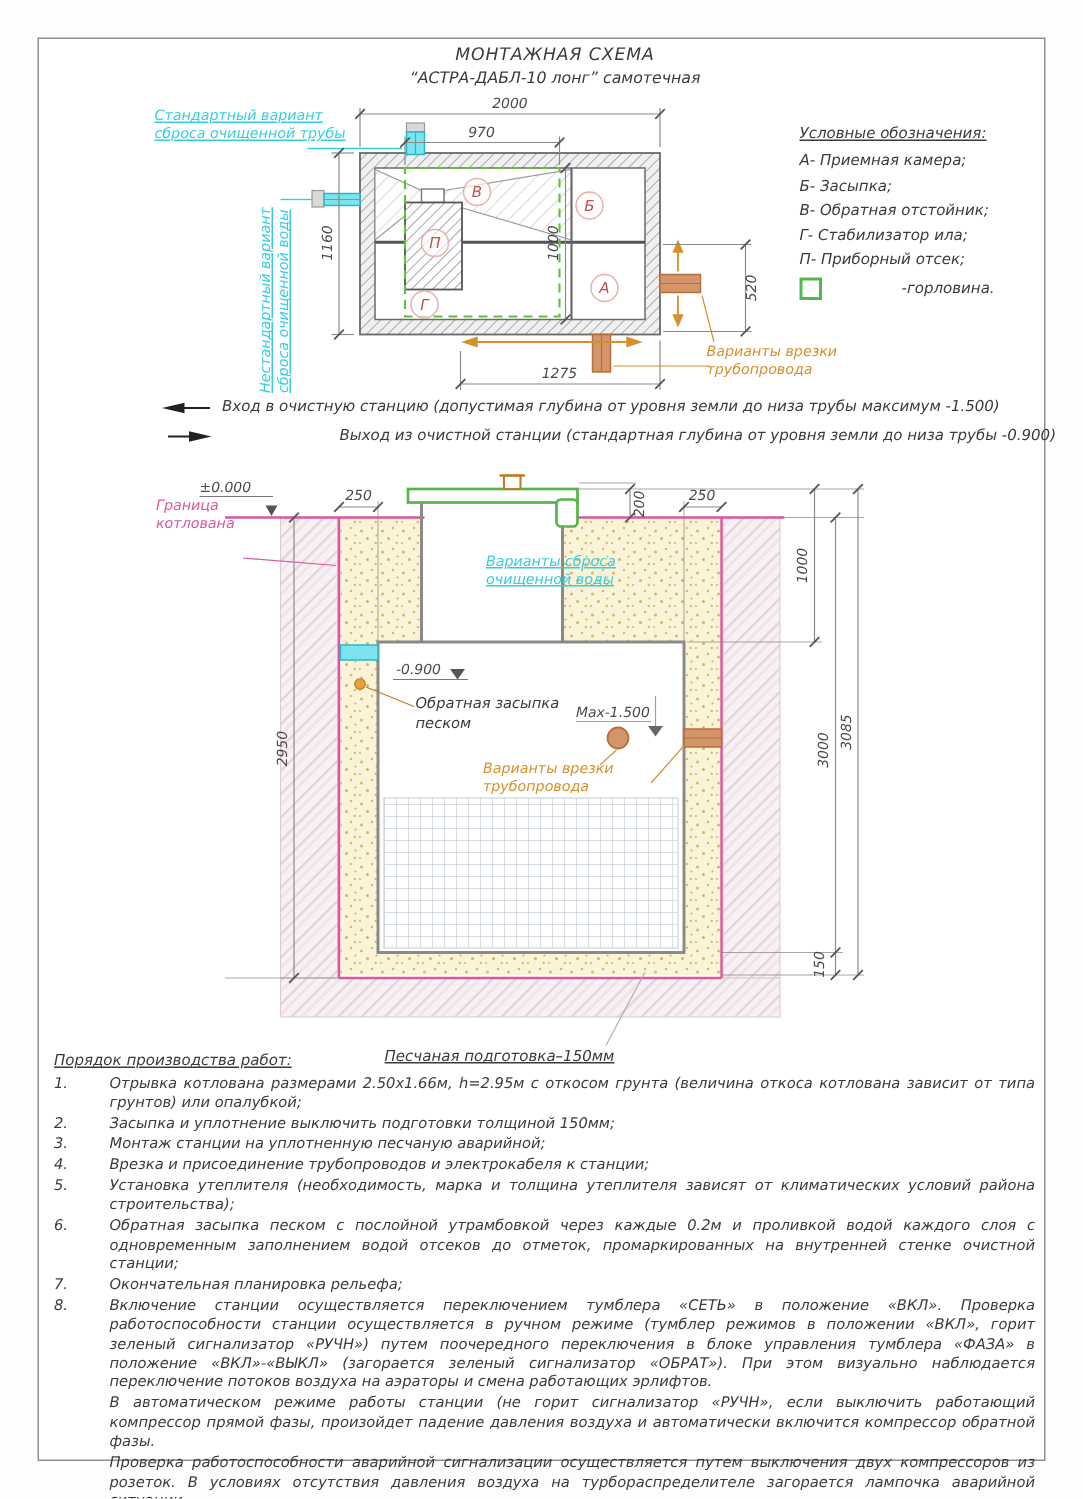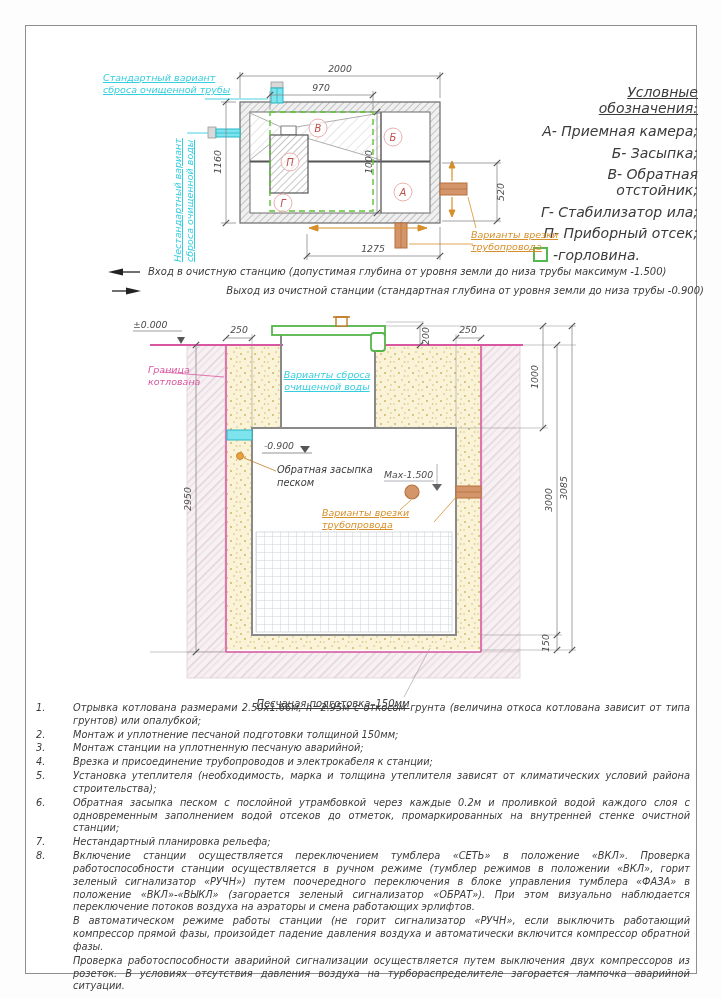--- a/index.html
+++ b/index.html
@@ -8,28 +8,28 @@
     font-family:"DejaVu Sans",sans-serif;font-style:italic;color:#3b3b3b;
     overflow:hidden;
   }
   .frame{position:absolute;left:25px;top:25px;width:670px;height:947px;border:1.3px solid #8f8f8f;background:#fff;}
   svg.drawing{position:absolute;left:0;top:0;}
   .lbl{position:absolute;white-space:pre-line;line-height:1.28;}
   .title-wrap{position:absolute;left:40px;top:29px;width:660px;text-align:center;}
   .title1{font-size:11.5px;letter-spacing:.6px;}
   .title2{font-size:10.5px;margin-top:3px;}
   .cyan{color:#35cede;text-decoration:underline;text-decoration-thickness:1px;font-size:9.5px;}
-  .orange{color:#d78f2a;text-decoration:underline;text-decoration-thickness:1px;font-size:9.5px;}
+  .orange{color:#d78f2a;text-decoration-thickness:1px;font-size:9.5px;}
   .pink{color:#d957a0;font-size:9.5px;}
   .plain{font-size:9.8px;}
   .vert{transform:rotate(-90deg);transform-origin:0 0;width:135px;}
-  .legend{position:absolute;left:533px;top:84px;width:165px;font-size:14px;text-align:right;}
+  .legend{position:absolute;left:533px;top:84px;width:165px;font-size:10px;}
   .legend .hd{text-decoration:underline;margin-bottom:7px;}
   .legend .it{margin-bottom:5.5px;}
-  .legend .neck{display:flex;align-items:center;margin-top:2px;}
+  .legend .neck{display:flex;align-items:center;margin-top:2px;gap:48px;}
   .legend .sq{display:inline-block;width:11px;height:11px;border:2px solid #52b94e;margin-right:5px;flex:none;}
   .note-line{position:absolute;left:148px;width:556px;font-size:10px;}
   .work{position:absolute;left:36px;top:702px;width:654px;font-size:9.8px;}
   .work .hd{text-decoration:underline;margin-bottom:4px;font-size:10px;}
   .work .row{display:flex;margin-bottom:1px;}
   .work .num{width:37px;flex:none;}
   .work .txt{flex:1;text-align:justify;line-height:1.31;}
   .dt{font-size:9.3px;fill:#4a4a4a;}
   .comp{font-size:10px;fill:#c0504d;}
 </style>
@@ -300,20 +300,22 @@
     <text class="dt" x="552" y="500" text-anchor="middle" transform="rotate(-90 552 500)">3000</text>
     <text class="dt" x="549" y="643" text-anchor="middle" transform="rotate(-90 549 643)">150</text>
     <text class="dt" x="567" y="488" text-anchor="middle" transform="rotate(-90 567 488)">3085</text>
 
     <line x1="404" y1="697" x2="430" y2="648" stroke="#b9a9b0" stroke-width="0.8"></line>
     <text x="333" y="707" text-anchor="middle" font-size="10" fill="#3b3b3b" text-decoration="underline">Песчаная подготовка–150мм</text>
   </g>
 </svg>
 
 <div class="title-wrap">
+  <div class="title1">МОНТАЖНАЯ СХЕМА</div>
+  <div class="title2">“АСТРА-ДАБЛ-10 лонг” самотечная</div>
 </div>
 
 <div class="legend">
   <div class="hd">Условные обозначения:</div>
   <div class="it">А- Приемная камера;</div>
   <div class="it">Б- Засыпка;</div>
   <div class="it">В- Обратная отстойник;</div>
   <div class="it">Г- Стабилизатор ила;</div>
   <div class="it">П- Приборный отсек;</div>
   <div class="neck">
@@ -325,57 +327,58 @@
 <div class="lbl cyan" style="left:103px;top:72px;width:130px;">Стандартный вариант
 сброса очищенной трубы</div>
 <div class="lbl cyan vert" style="left:172px;top:262px;">Нестандартный вариант
 сброса очищенной воды</div>
 <div class="lbl orange" style="left:471px;top:229px;width:110px;">Варианты врезки
 трубопровода</div>
 
 <div class="note-line" style="top:266px;">Вход в очистную станцию (допустимая глубина от уровня земли до низа трубы максимум -1.500)</div>
 <div class="note-line" style="top:285px;text-align:right;">Выход из очистной станции (стандартная глубина от уровня земли до низа трубы -0.900)</div>
 
-<div class="lbl pink" style="left:104px;top:364px;margin-left:44px;">Граница
+<div class="lbl pink" style="left:104px;top:332px;">Граница
 котлована</div>
-<div class="lbl cyan" style="left:280px;top:369px;width:94px;text-align:center;">Варианты сброса
+<div class="lbl cyan" style="left:280px;top:369px;width:94px;text-align:left;padding-left:44px;">Варианты сброса
 очищенной воды</div>
 <div class="lbl plain" style="left:277px;top:464px;">Обратная засыпка
 песком</div>
 <div class="lbl orange" style="left:322px;top:507px;">Варианты врезки
 трубопровода</div>
 
 <div class="work">
+  <div class="hd">Порядок производства работ:</div>
   <div class="row">
       <span class="num">1.</span>
       <span class="txt">Отрывка котлована размерами 2.50х1.66м, h=2.95м с откосом грунта (величина откоса котлована зависит от типа грунтов) или опалубкой;</span>
     </div>
   <div class="row">
       <span class="num">2.</span>
-      <span class="txt">Монтаж и уплотнение песчаной подготовки толщиной 150мм;</span>
+      <span class="txt">Засыпка и уплотнение выключить подготовки толщиной 150мм;</span>
     </div>
   <div class="row">
       <span class="num">3.</span>
       <span class="txt">Монтаж станции на уплотненную песчаную аварийной;</span>
     </div>
   <div class="row">
       <span class="num">4.</span>
       <span class="txt">Врезка и присоединение трубопроводов и электрокабеля к станции;</span>
     </div>
   <div class="row">
       <span class="num">5.</span>
       <span class="txt">Установка утеплителя (необходимость, марка и толщина утеплителя зависят от климатических условий района строительства);</span>
     </div>
   <div class="row">
       <span class="num">6.</span>
       <span class="txt">Обратная засыпка песком с послойной утрамбовкой через каждые 0.2м и проливкой водой каждого слоя с одновременным заполнением водой отсеков до отметок, промаркированных на внутренней стенке очистной станции;</span>
     </div>
   <div class="row">
       <span class="num">7.</span>
-      <span class="txt">Нестандартный планировка рельефа;</span>
+      <span class="txt">Окончательная планировка рельефа;</span>
     </div>
   <div class="row">
       <span class="num">8.</span>
       <span class="txt">Включение станции осуществляется переключением тумблера «СЕТЬ» в положение «ВКЛ». Проверка работоспособности станции осуществляется в ручном режиме (тумблер режимов в положении «ВКЛ», горит зеленый сигнализатор «РУЧН») путем поочередного переключения в блоке управления тумблера «ФАЗА»  в положение «ВКЛ»-«ВЫКЛ» (загорается зеленый сигнализатор «ОБРАТ»).  При этом визуально наблюдается переключение потоков воздуха на аэраторы и смена работающих эрлифтов.</span>
     </div>
   <div class="row">
       <span class="num"></span>
       <span class="txt">В автоматическом режиме работы станции (не горит сигнализатор «РУЧН», если выключить работающий компрессор прямой фазы, произойдет падение давления воздуха и автоматически включится компрессор обратной фазы.</span>
     </div>
   <div class="row">

